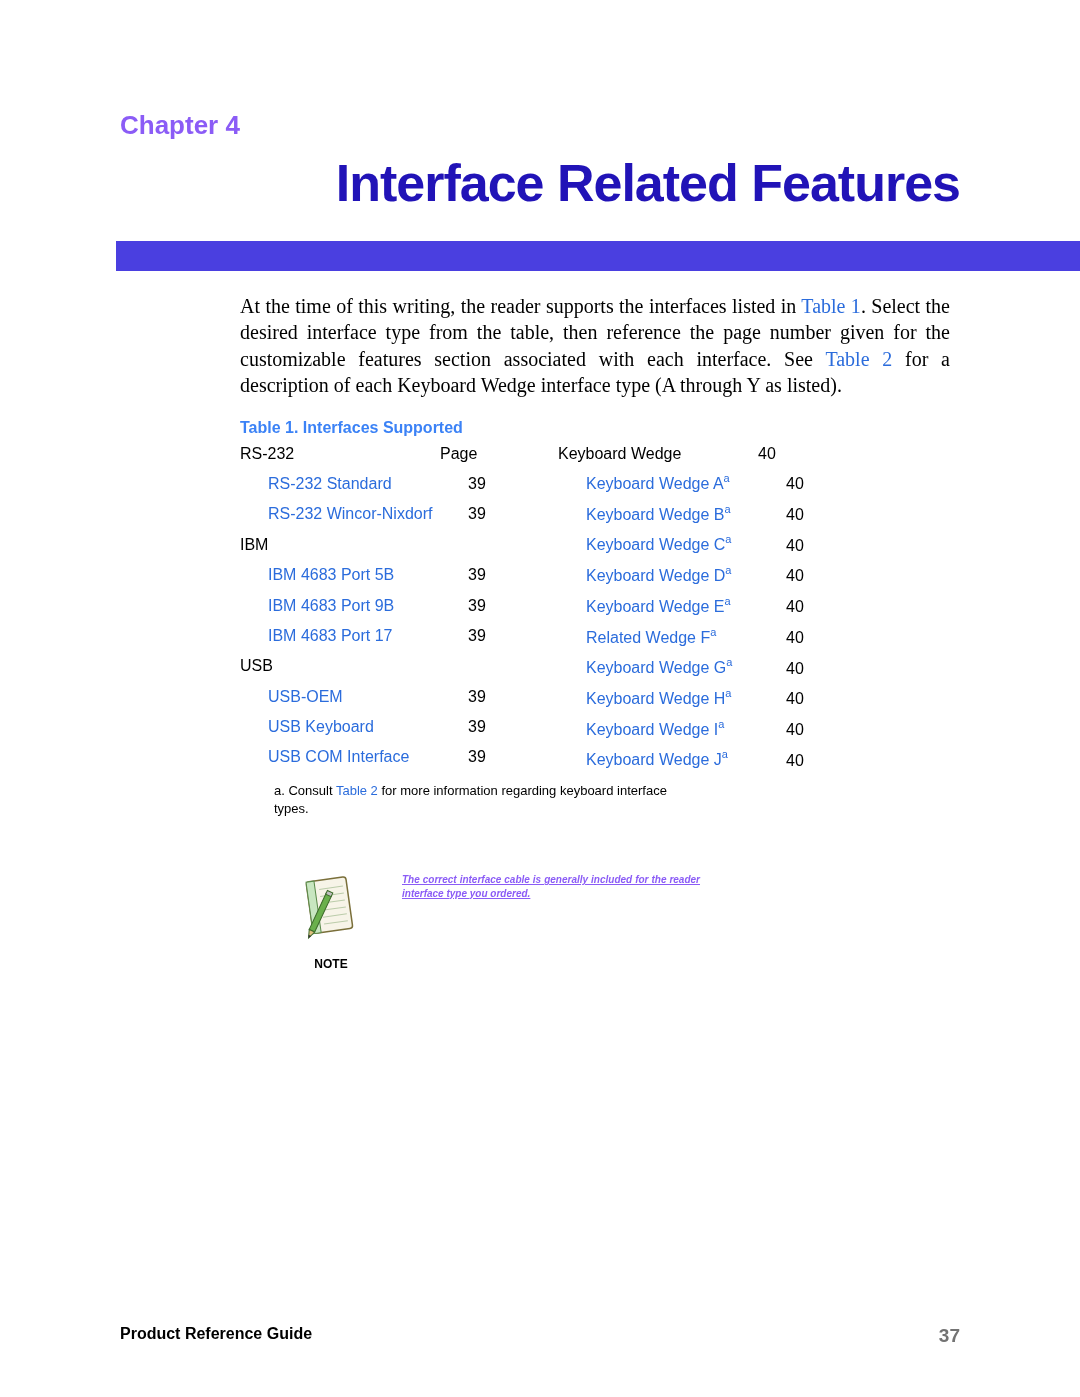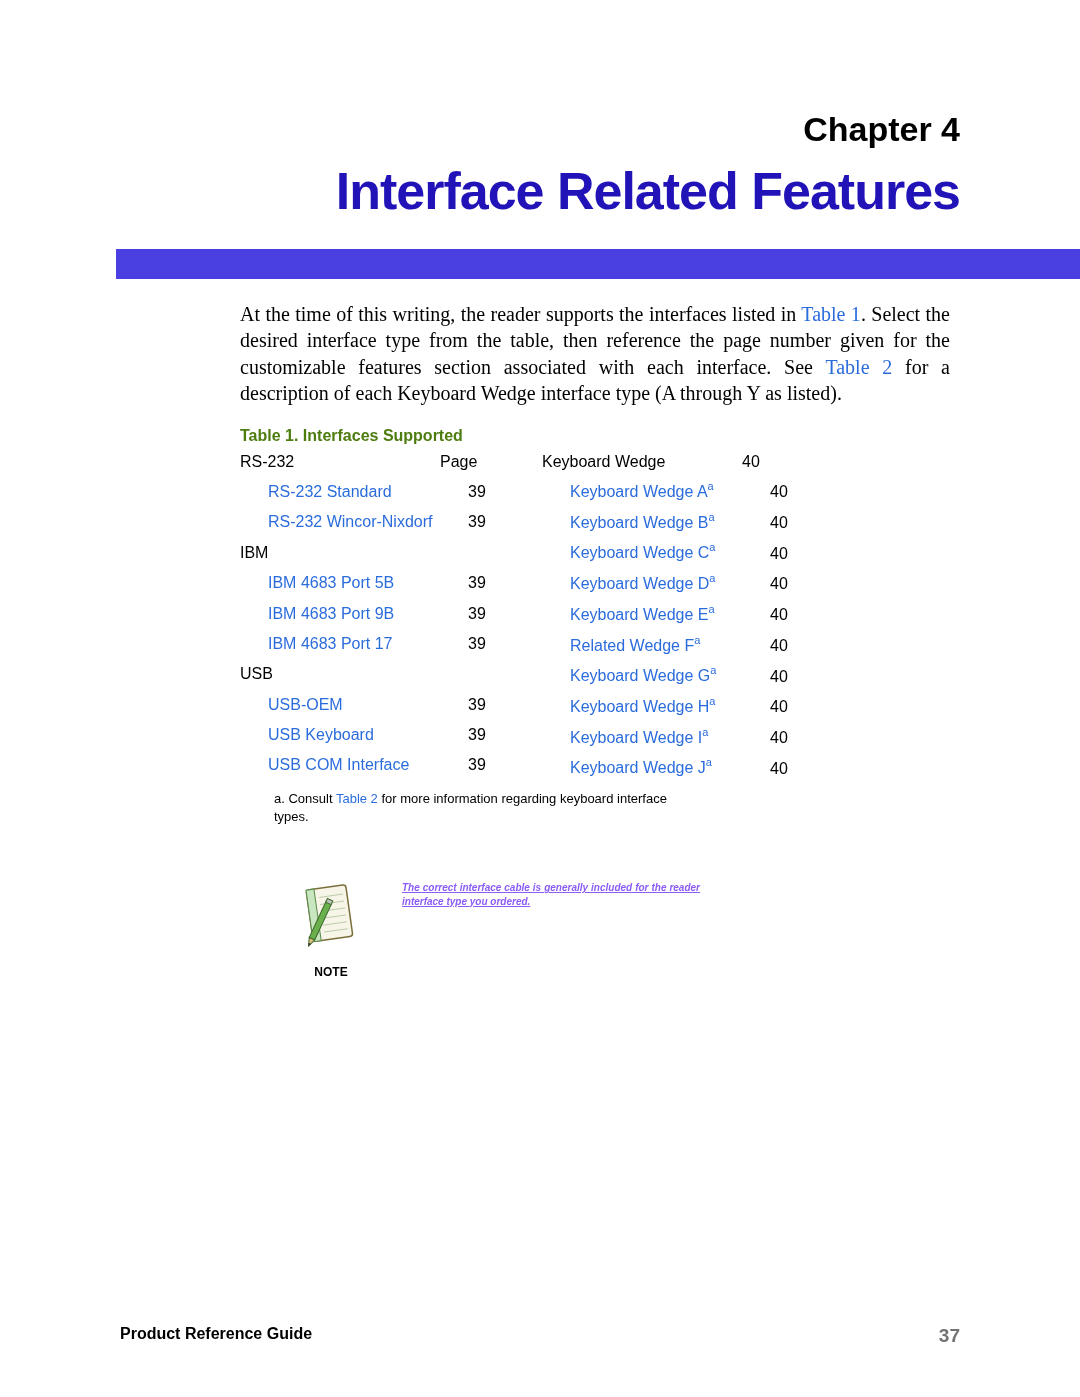--- a/index.html
+++ b/index.html
@@ -10,25 +10,24 @@
     color: #000;
   }
   .page {
     width: 1080px;
     height: 1397px;
     position: relative;
     box-sizing: border-box;
     padding: 110px 120px 60px 120px;
   }
   .chapter-label {
-    text-align: right;
-    font-family: Arial, Helvetica, sans-serif;
-    font-weight: bold;
-    font-size: 34px;
-    color: #000000;
+    font-family: Arial, Helvetica, sans-serif;
+    font-weight: bold;
+    font-size: 26px;
+    color: #8b5cf6;
     margin: 0 0 12px 0;
   }
   .chapter-title {
     text-align: right;
     font-family: Arial, Helvetica, sans-serif;
     font-weight: 800;
     font-size: 52px;
     color: #2113b7;
     margin: 0 0 28px 0;
     letter-spacing: -1px;
@@ -48,26 +47,26 @@
     padding-right: 10px;
   }
   .intro a.link {
     color: #2b6cdc;
     text-decoration: none;
   }
   .table-caption {
     font-family: Verdana, Arial, sans-serif;
     font-weight: bold;
     font-size: 16px;
-    color: #4d7c0f;
+    color: #3b82f6;
     padding-left: 120px;
   }
   .two-col {
     display: flex;
-    gap: 24px;
+    gap: 40px;
     padding-left: 120px;
     margin-top: 2px;
     font-family: Arial, Helvetica, sans-serif;
     font-size: 16px;
     line-height: 1.9;
   }
   .col {
     flex: 0 0 auto;
   }
   .col .row {

